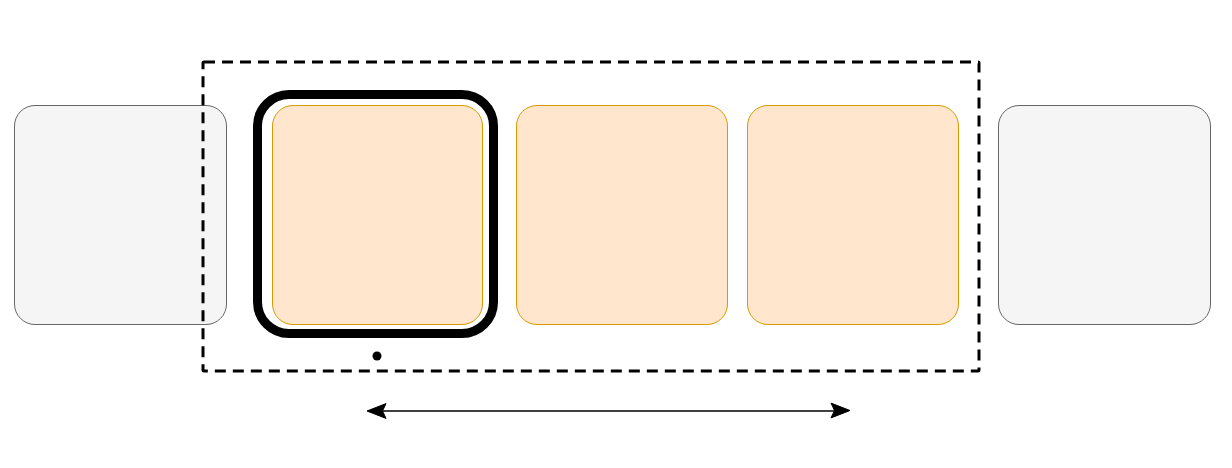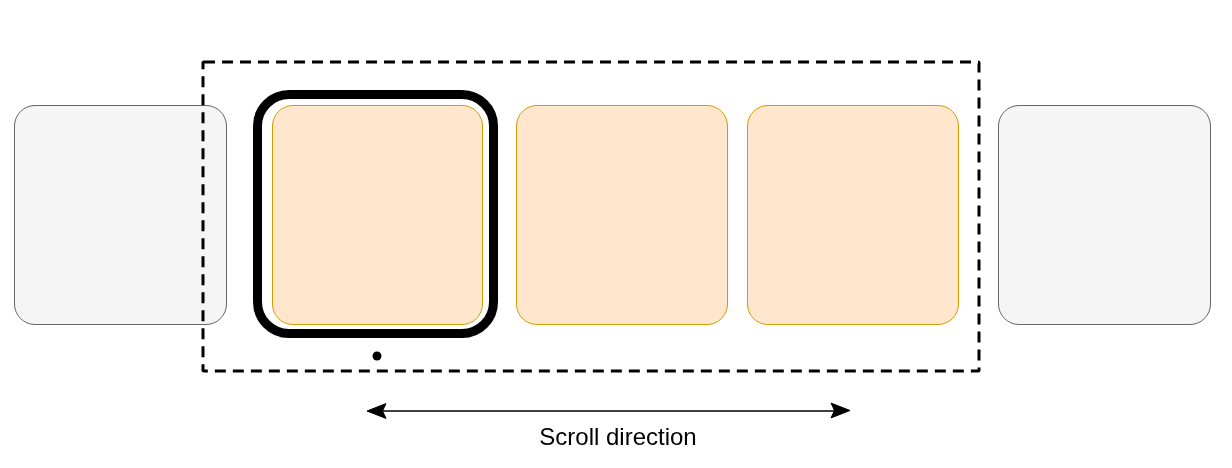--- a/index.html
+++ b/index.html
@@ -115,15 +115,14 @@
 
     <circle class="indicator-dot" cx="377" cy="356" r="4.5"></circle>
 
     <g>
       <line class="arrow-line" x1="383" y1="411" x2="835" y2="411"></line>
       <polygon class="arrow-head" points="367,411 386,403.6 382.5,411 386,418.4"></polygon>
       <polygon class="arrow-head" points="850,410.5 831,403.1 834.5,410.5 831,417.9"></polygon>
     </g>
   </svg>
 
-  <div class="scroll-label">Scroll direction</div>
 
 </div>
 
 </body></html>

